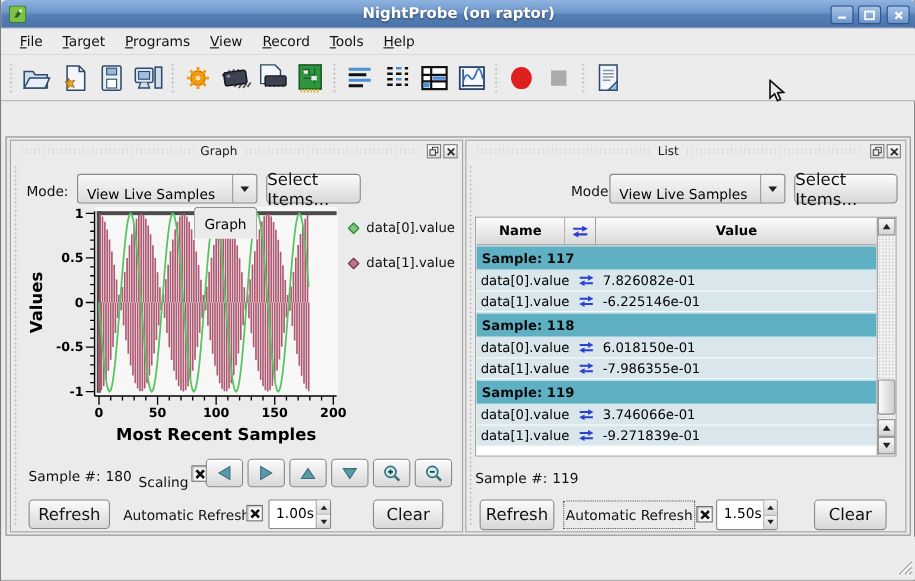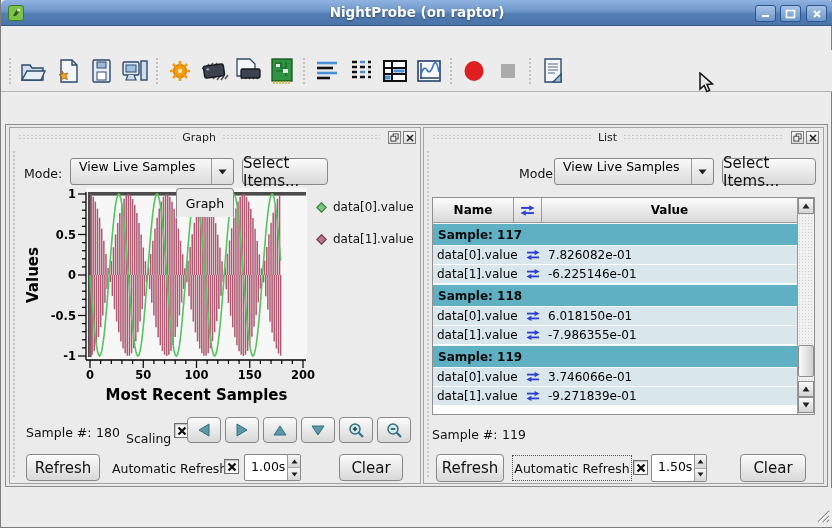--- a/index.html
+++ b/index.html
@@ -50,21 +50,21 @@
   .dockbtn { width:13px; height:13px; border:1px solid #7f7f7f; background:linear-gradient(#fdfdfd,#dcdcdc);
     margin-left:2px; display:flex; align-items:center; justify-content:center; }
   .handle-left { position:absolute; left:2px; top:22px; bottom:6px; width:5px;
     background-image:radial-gradient(#c7c7c7 35%, transparent 36%); background-size:4px 4px; }
 
   
   .btn { background:linear-gradient(#fbfbfb,#d8d8d8); border:1px solid #888; border-radius:4px;
     box-shadow:inset 0 1px 0 #fff; font-size:15px; color:#111;
     display:flex; align-items:center; justify-content:center; position:absolute; }
   .combo { position:absolute; background:linear-gradient(#f8f8f8,#dcdcdc); border:1px solid #888; border-radius:3px;
-    display:flex; align-items:flex-start; font-size:12.5px; }
+    display:flex; align-items:flex-end; font-size:12.5px; }
   .combo .cval { flex:1; padding-left:8px; }
   .combo .carrow { width:22px; align-self:stretch; border-left:1px solid #9c9c9c;
     display:flex; align-items:center; justify-content:center; }
   .label { position:absolute; font-size:12.5px; color:#111; white-space:pre; }
   .checkbox { position:absolute; width:15px; height:15px; background:#fff; border:1px solid #6d6d6d;
     box-shadow:inset 1px 1px 2px rgba(0,0,0,.28); display:flex; align-items:center; justify-content:center; }
   .spin { position:absolute; display:flex; border:1px solid #888; border-radius:2px; background:#fff; }
   .spin .sval { flex:1; font-size:12.5px; padding:4px 2px 0 6px; }
   .spin .sbtns { width:15px; border-left:1px solid #999; display:flex; flex-direction:column; }
   .spin .sbtn { flex:1; background:linear-gradient(#f6f6f6,#d6d6d6); display:flex; align-items:center; justify-content:center; }
@@ -126,20 +126,29 @@
           <rect x="1.5" y="1.5" width="8" height="7" fill="none" stroke="#fff" stroke-width="1.6"></rect>
         </svg>
     </div>
     <div class="winbtn" style="left:805px;">
       <svg width="10" height="10" viewBox="0 0 10 10">
           <path d="M2 2 L8 8 M8 2 L2 8" stroke="#fff" stroke-width="2"></path>
         </svg>
     </div>
   </div>
 
+  <div class="menubar">
+    <span class="menuitem mn">File</span>
+    <span class="menuitem mn">Target</span>
+    <span class="menuitem mn">Programs</span>
+    <span class="menuitem mn">View</span>
+    <span class="menuitem mn">Record</span>
+    <span class="menuitem mn">Tools</span>
+    <span class="menuitem mn">Help</span>
+  </div>
 
   <div class="toolbar">
     <div class="handle-v"></div>
     <div class="tbtn">
       <svg width="28" height="26" viewBox="0 0 28 26">
         <path d="M3 22 V7 h8 l2 3 h11 v12 Z" fill="#cfdcec" stroke="#2d4a6b" stroke-width="1.4"></path>
         <path d="M3 22 l5 -9 h18 l-4 9 Z" fill="#e8eef6" stroke="#2d4a6b" stroke-width="1.4"></path>
       </svg>
     </div>
     <div class="tbtn">

